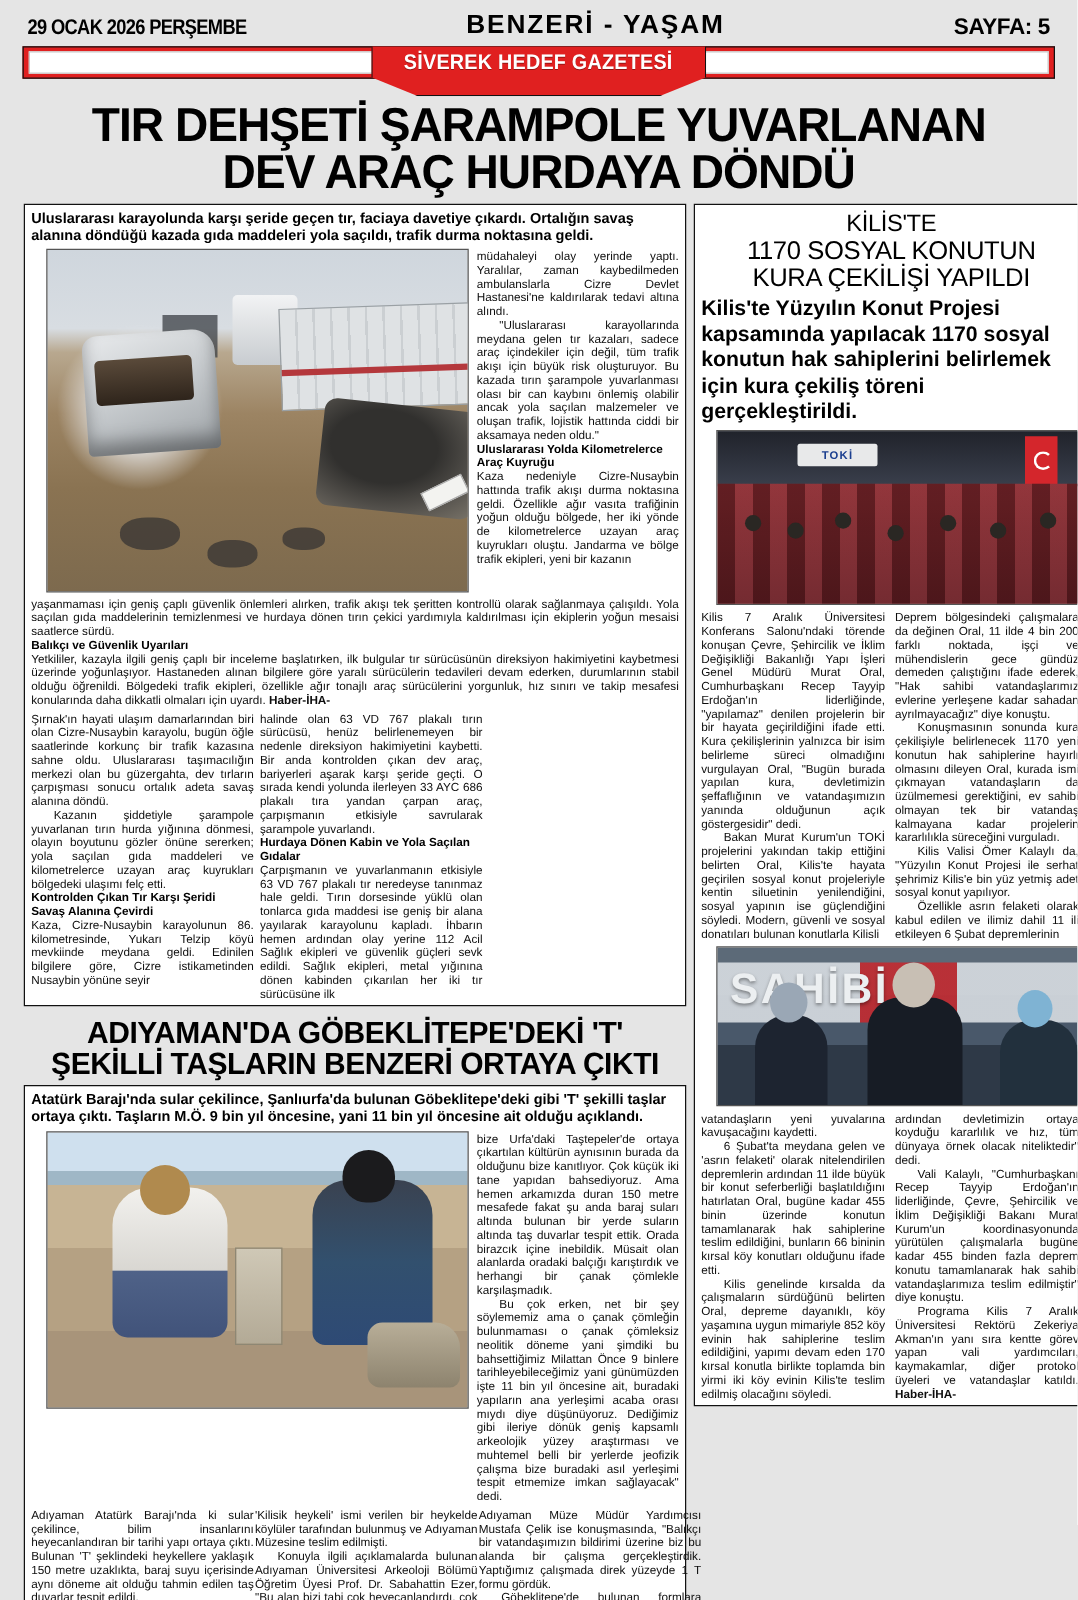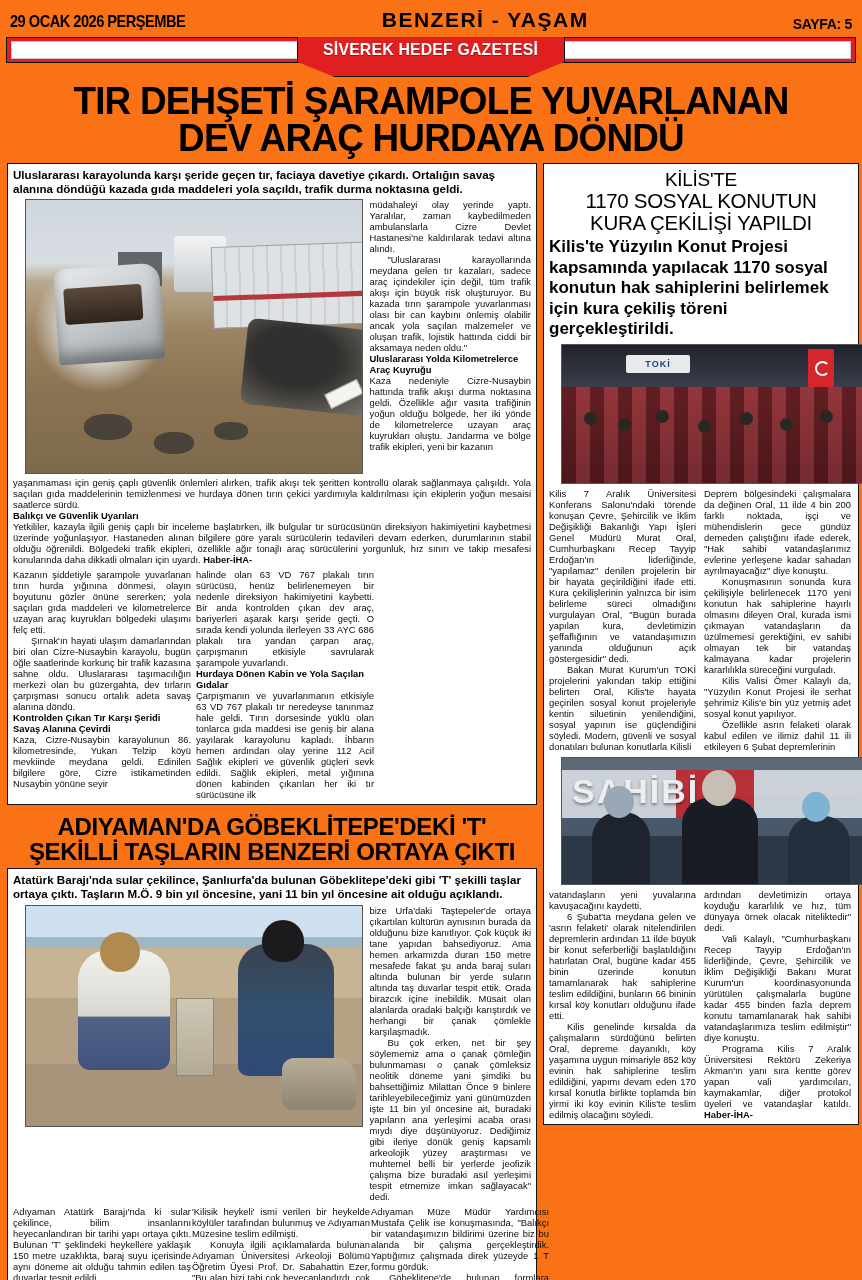--- a/index.html
+++ b/index.html
@@ -5,23 +5,23 @@
   * { box-sizing: border-box; }
   html, body {
     margin: 0; padding: 0;
     background: #ffffff;
     font-family: "Liberation Sans", sans-serif;
   }
   .page {
     width: 862px;
     height: 1280px;
     position: relative;
-    background: #f97316;
+    background: #e5e5e5;
     overflow: hidden;
-    padding: 0 4px;
+    padding: 0 16px;
   }
 
   
   .masthead {
     display: flex;
     align-items: flex-end;
     justify-content: space-between;
     padding: 5px 6px 2px 6px;
     height: 34px;
   }
@@ -38,21 +38,21 @@
     font-weight: bold;
     font-size: 21px;
     letter-spacing: 1.5px;
     color: #000;
     white-space: nowrap;
     position: relative;
     left: -18px;
   }
   .mast-page {
     font-weight: bold;
-    font-size: 14px;
+    font-size: 18px;
     letter-spacing: -0.3px;
     color: #000;
     white-space: nowrap;
   }
 
   
   .banner-wrap {
     position: relative;
     height: 30px;
     margin: 3px 2px 0 2px;
@@ -404,22 +404,22 @@
         </div>
 
         <div style="margin-top:3px;">
           <p class="ptext noind">yaşanmaması için geniş çaplı güvenlik önlemleri alırken, trafik akışı tek şeritten kontrollü olarak sağlanmaya çalışıldı. Yola saçılan gıda maddelerinin temizlenmesi ve hurdaya dönen tırın çekici yardımıyla kaldırılması için ekiplerin yoğun mesaisi saatlerce sürdü.</p>
           <p class="subhead">Balıkçı ve Güvenlik Uyarıları</p>
           <p class="ptext noind"><span>Yetkililer, kazayla ilgili geniş çaplı bir inceleme başlatırken, ilk bulgular tır sürücüsünün direksiyon hakimiyetini kaybetmesi üzerinde yoğunlaşıyor. Hastaneden alınan bilgilere göre yaralı sürücülerin tedavileri devam ederken, durumlarının stabil olduğu öğrenildi. Bölgedeki trafik ekipleri, özellikle ağır tonajlı araç sürücülerini yorgunluk, hız sınırı ve takip mesafesi konularında daha dikkatli olmaları için uyardı.</span> <span class="srcbold">Haber-İHA-</span></p>
         </div>
 
         <div class="art1-lower">
           <div style="width:174px;">
+            <p class="ptext">Şırnak'ın hayati ulaşım damarlarından biri olan Cizre-Nusaybin karayolu, bugün öğle saatlerinde korkunç bir trafik kazasına sahne oldu. Uluslararası taşımacılığın merkezi olan bu güzergahta, dev tırların çarpışması sonucu ortalık adeta savaş alanına döndü.</p>
             <p class="ptext">Kazanın şiddetiyle şarampole yuvarlanan tırın hurda yığınına dönmesi, olayın boyutunu gözler önüne sererken; yola saçılan gıda maddeleri ve kilometrelerce uzayan araç kuyrukları bölgedeki ulaşımı felç etti.</p>
-            <p class="ptext">Şırnak'ın hayati ulaşım damarlarından biri olan Cizre-Nusaybin karayolu, bugün öğle saatlerinde korkunç bir trafik kazasına sahne oldu. Uluslararası taşımacılığın merkezi olan bu güzergahta, dev tırların çarpışması sonucu ortalık adeta savaş alanına döndü.</p>
             <p class="subhead">Kontrolden Çıkan Tır Karşı Şeridi Savaş Alanına Çevirdi</p>
             <p class="ptext">Kaza, Cizre-Nusaybin karayolunun 86. kilometresinde, Yukarı Telzip köyü mevkiinde meydana geldi. Edinilen bilgilere göre, Cizre istikametinden Nusaybin yönüne seyir</p>
           </div>
           <div style="width:174px;">
             <p class="ptext noind">halinde olan 63 VD 767 plakalı tırın sürücüsü, henüz belirlenemeyen bir nedenle direksiyon hakimiyetini kaybetti. Bir anda kontrolden çıkan dev araç, bariyerleri aşarak karşı şeride geçti. O sırada kendi yolunda ilerleyen 33 AYC 686 plakalı tıra yandan çarpan araç, çarpışmanın etkisiyle savrularak şarampole yuvarlandı.</p>
             <p class="subhead">Hurdaya Dönen Kabin ve Yola Saçılan Gıdalar</p>
             <p class="ptext">Çarpışmanın ve yuvarlanmanın etkisiyle 63 VD 767 plakalı tır neredeyse tanınmaz hale geldi. Tırın dorsesinde yüklü olan tonlarca gıda maddesi ise geniş bir alana yayılarak karayolunu kapladı. İhbarın hemen ardından olay yerine 112 Acil Sağlık ekipleri ve güvenlik güçleri sevk edildi. Sağlık ekipleri, metal yığınına dönen kabinden çıkarılan her iki tır sürücüsüne ilk</p>
           </div>
         </div>
       </div>

